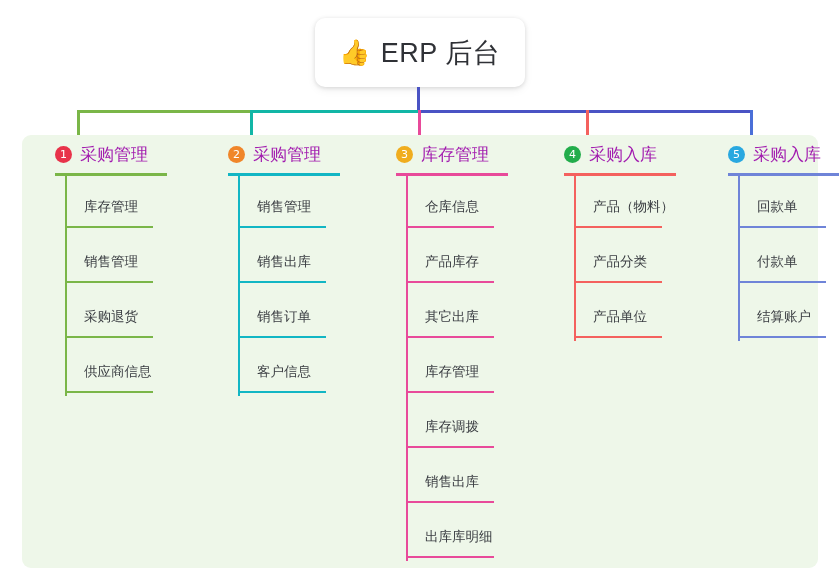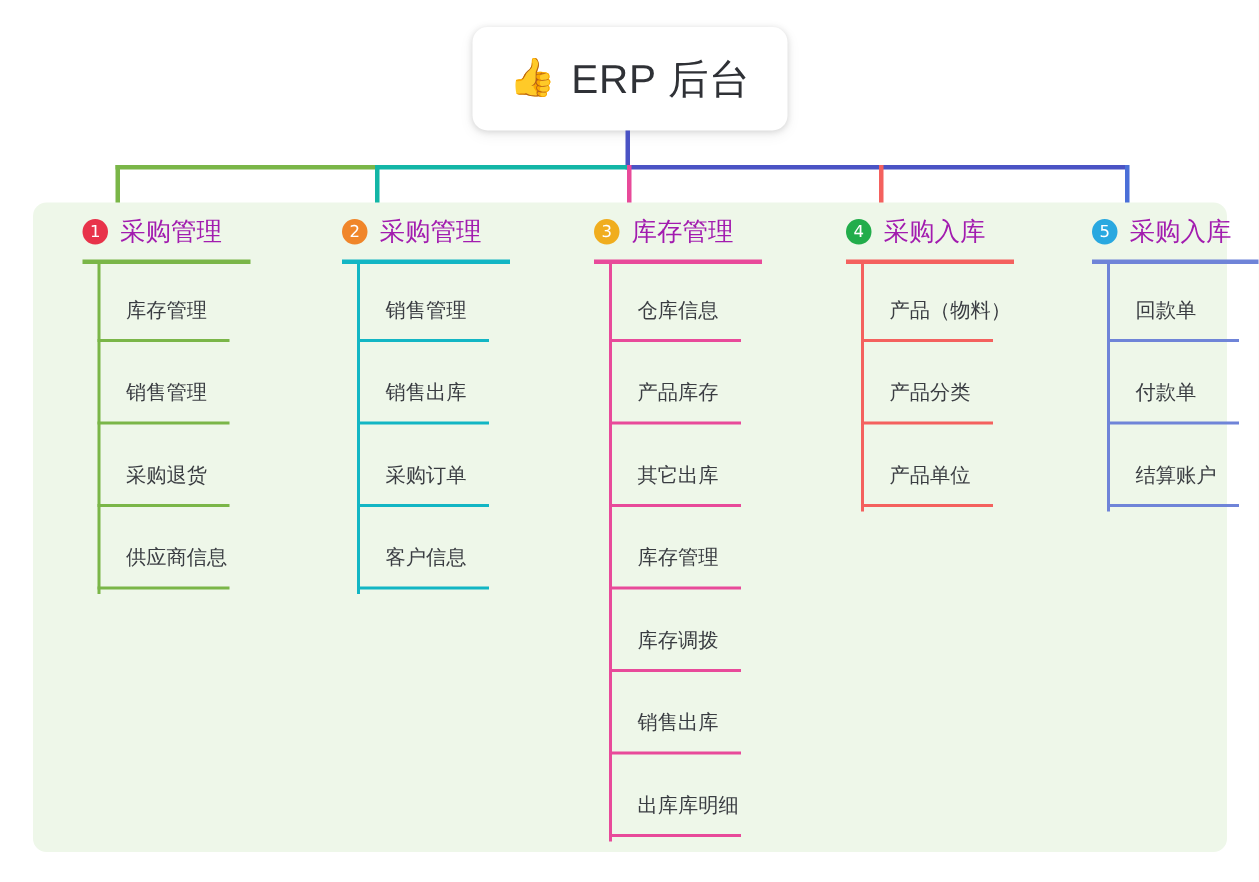--- a/index.html
+++ b/index.html
@@ -195,21 +195,21 @@
         <div class="items">
           <div class="item">
             <div class="item-label">销售管理</div>
             <div class="item-underline" style="background: rgb(18, 182, 196);"></div>
           </div>
           <div class="item">
             <div class="item-label">销售出库</div>
             <div class="item-underline" style="background: rgb(18, 182, 196);"></div>
           </div>
           <div class="item">
-            <div class="item-label">采购订单</div>
+            <div class="item-label">销售订单</div>
             <div class="item-underline" style="background: rgb(18, 182, 196);"></div>
           </div>
           <div class="item">
             <div class="item-label">客户信息</div>
             <div class="item-underline" style="background: rgb(18, 182, 196);"></div>
           </div>
         </div>
       </div>
       <div class="column" style="left: 374px;">
         <div class="col-header">

